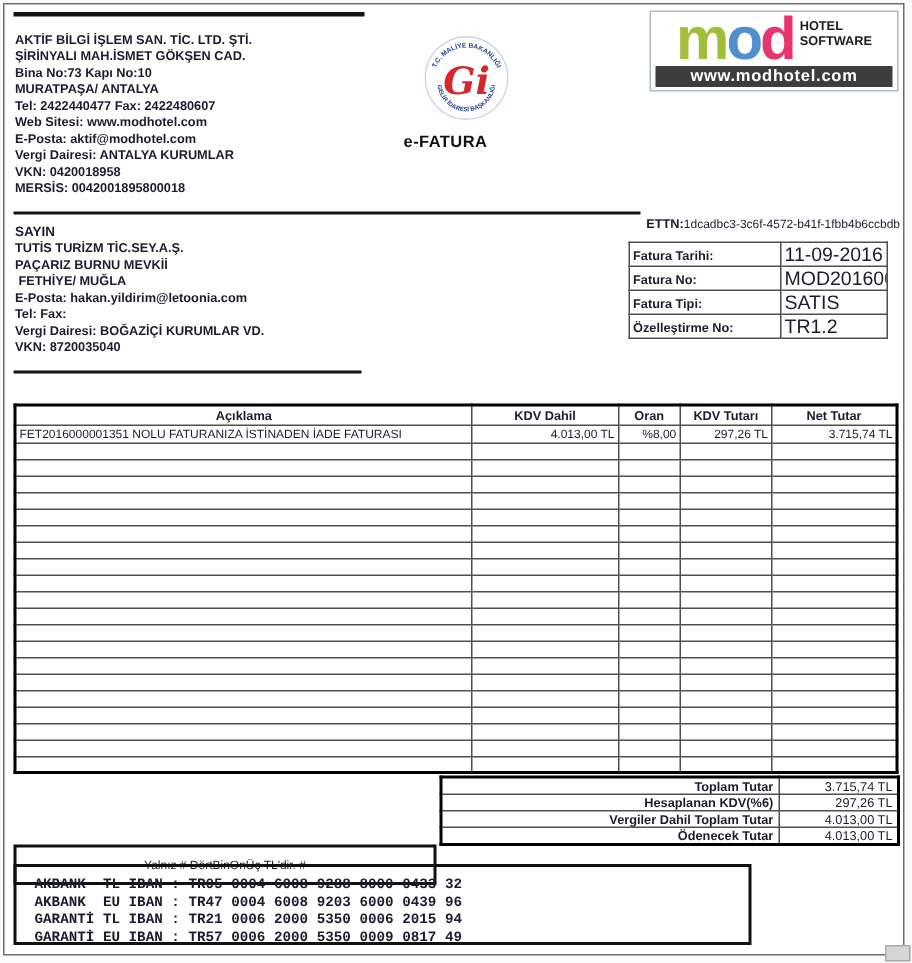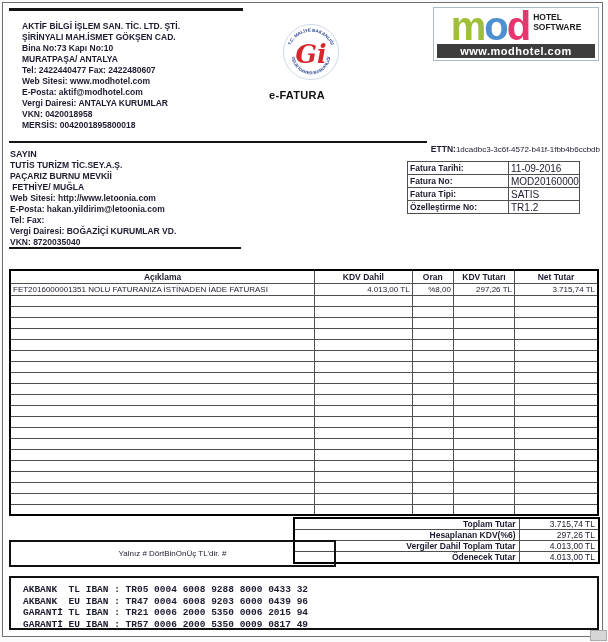--- a/index.html
+++ b/index.html
@@ -5,21 +5,21 @@
   * { margin:0; padding:0; box-sizing:border-box; }
   body { font-family:"Liberation Sans", sans-serif; background:#fff; }
   .screen { position:relative; width:608px; height:642px; background:#fbfbfb; color:#1c1c30; overflow:hidden; }
   .page { position:absolute; left:2px; top:2px; width:601px; height:635px; background:#fff; border:1px solid #6e6e6e; }
 
   .rule { position:absolute; background:#141414; }
   .rule-top { left:6px; top:5px; width:234px; height:3px; }
   .rule-a   { left:6px; top:138px; width:418px; height:2px; }
   .rule-b   { left:6px; top:244px; width:232px; height:2px; }
 
-  .seller { position:absolute; left:19px; top:18px; }
+  .seller { position:absolute; left:7px; top:18px; }
   .buyer  { position:absolute; left:7px; top:146px; }
   .addr-line { font-size:8.5px; font-weight:bold; line-height:11px; white-space:pre; }
   .buyer-title { font-size:9px; font-weight:bold; line-height:11px; }
 
   .seal { position:absolute; left:279px; top:20px; width:58px; height:58px; }
   .efatura { position:absolute; left:233px; top:86px; width:122px; text-align:center;
              font-size:11px; font-weight:bold; letter-spacing:.3px; color:#111; }
 
   .logo-box { position:absolute; left:430px; top:4px; width:166px; height:54px;
               border:1px solid #a9bac9; background:#fff; }
@@ -28,40 +28,40 @@
   .logo-tag { margin-left:4px; padding-top:2px; }
   .logo-tag div { font-size:8.5px; font-weight:bold; color:#1d1d1d; line-height:10px; }
   .logo-url { position:absolute; left:3px; right:3px; bottom:2px; height:14px; background:#3d3d3d;
               color:#fff; font-weight:bold; font-size:11px; letter-spacing:.5px;
               text-align:center; line-height:14px; }
 
   .ettn-line { position:absolute; left:300px; top:141px; width:297px; text-align:right; font-size:8px; white-space:pre; }
   .ettn-line .lbl { font-weight:bold; font-size:8.5px; }
 
   table { border-collapse:collapse; }
-  .meta { position:absolute; left:404px; top:158px; width:173px; table-layout:fixed; }
+  .meta { position:absolute; left:416px; top:158px; width:173px; table-layout:fixed; }
   .meta td { border:1px solid #4f4f4f; height:13px; padding:0 0 0 2px; white-space:nowrap; overflow:hidden; }
   .meta .lbl { font-weight:bold; font-size:8.5px; width:101px; }
-  .meta .val { font-size:10px; }
+  .meta .val { font-size:13px; }
 
   .items { position:absolute; left:6px; top:266px; width:590px; table-layout:fixed; border:2px solid #000; }
   .items th { border:1px solid #4f4f4f; height:13px; font-size:8.5px; font-weight:bold; padding:0; }
   .items td { border:1px solid #4f4f4f; height:11px; font-size:8px; padding:0 2px; white-space:nowrap; overflow:hidden; }
   .items tr.data td { height:12px; }
   .items .num { text-align:right; }
 
   .totals { position:absolute; left:290px; top:514px; width:307px; table-layout:fixed; border:2px solid #000; }
   .totals td { border:1px solid #4f4f4f; height:11px; padding:0 3px; white-space:nowrap; }
   .totals .lbl { font-weight:bold; font-size:8.5px; text-align:right; }
   .totals .val { width:80px; font-size:8.5px; text-align:right; }
 
-  .words { position:absolute; left:6px; top:537px; width:327px; height:27px; border:2px solid #111;
+  .words { position:absolute; left:6px; top:560px; width:282px; height:27px; border:2px solid #111;
            display:flex; align-items:center; justify-content:center; font-size:8px; white-space:pre; }
 
-  .bank { position:absolute; left:6px; top:573px; width:590px; height:54px; border:2px solid #111;
+  .bank { position:absolute; left:6px; top:573px; width:492px; height:54px; border:2px solid #111;
           padding:6px 0 0 12px; }
   .bank .iban-line { font-family:"Liberation Mono", monospace; font-size:9.5px; font-weight:bold;
           line-height:11.5px; white-space:pre; color:#1c1c30; }
 
   .corner { position:absolute; right:1px; bottom:1px; width:17px; height:11px;
             background:#d6d6d6; border:1px solid #ababab; }
 </style>
 </head>
 <body>
 
@@ -110,21 +110,20 @@
       <div class="logo-url" style="background: rgb(61, 61, 61);">www.modhotel.com</div>
     </div>
 
     <div class="rule rule-a"></div>
 
     <div class="buyer">
       <div class="buyer-title">SAYIN</div>
       <div class="addr-line">TUTİS TURİZM TİC.SEY.A.Ş.</div>
       <div class="addr-line">PAÇARIZ BURNU MEVKİİ</div>
       <div class="addr-line"> FETHİYE/ MUĞLA</div>
-      <div class="addr-line">Web Sitesi: http://www.letoonia.com</div>
       <div class="addr-line">E-Posta: hakan.yildirim@letoonia.com</div>
       <div class="addr-line">Tel: Fax:</div>
       <div class="addr-line">Vergi Dairesi: BOĞAZİÇİ KURUMLAR VD.</div>
       <div class="addr-line">VKN: 8720035040</div>
     </div>
 
     <div class="rule rule-b"></div>
 
     <div class="ettn-line"><span class="lbl">ETTN:</span><span>1dcadbc3-3c6f-4572-b41f-1fbb4b6ccbdb</span></div>
 

